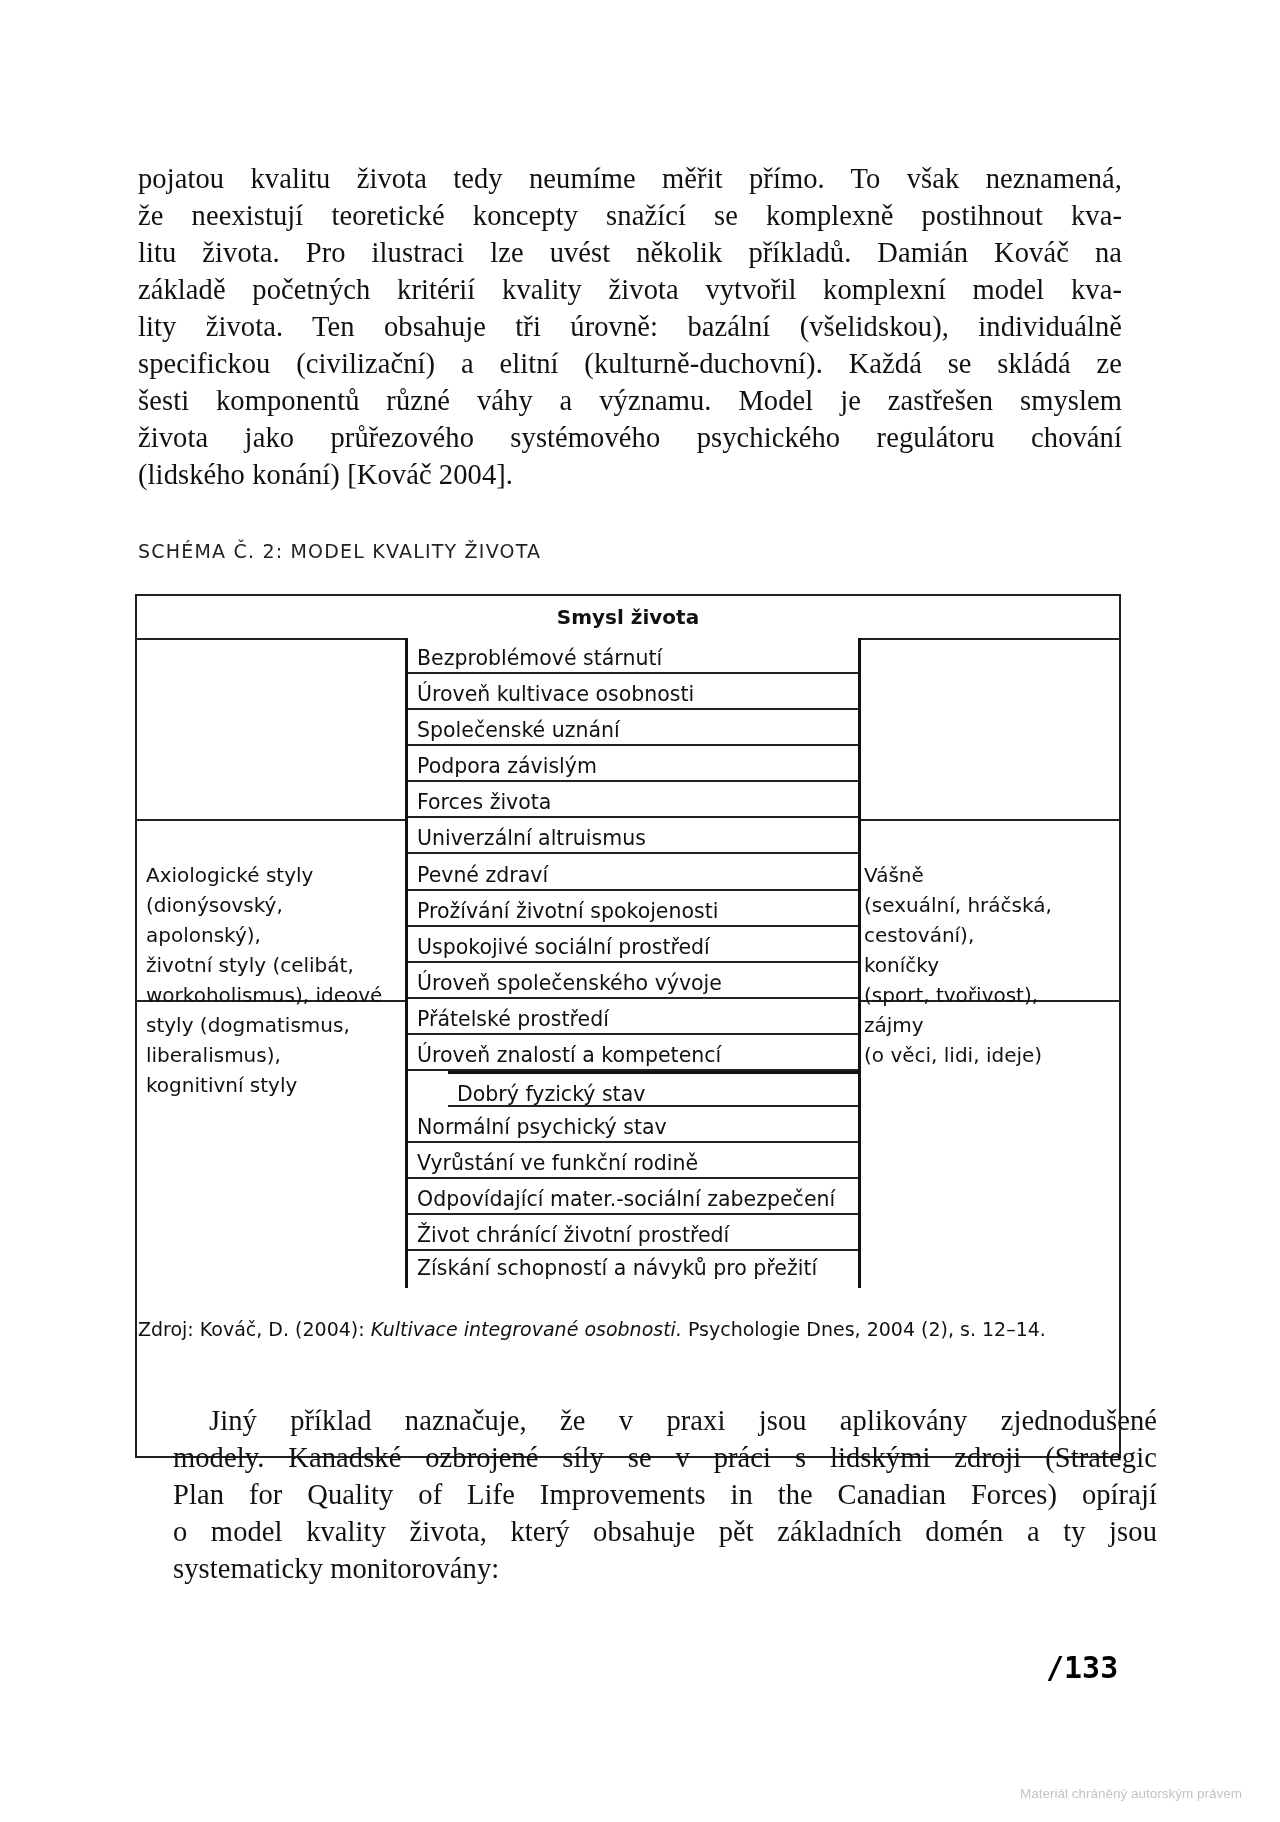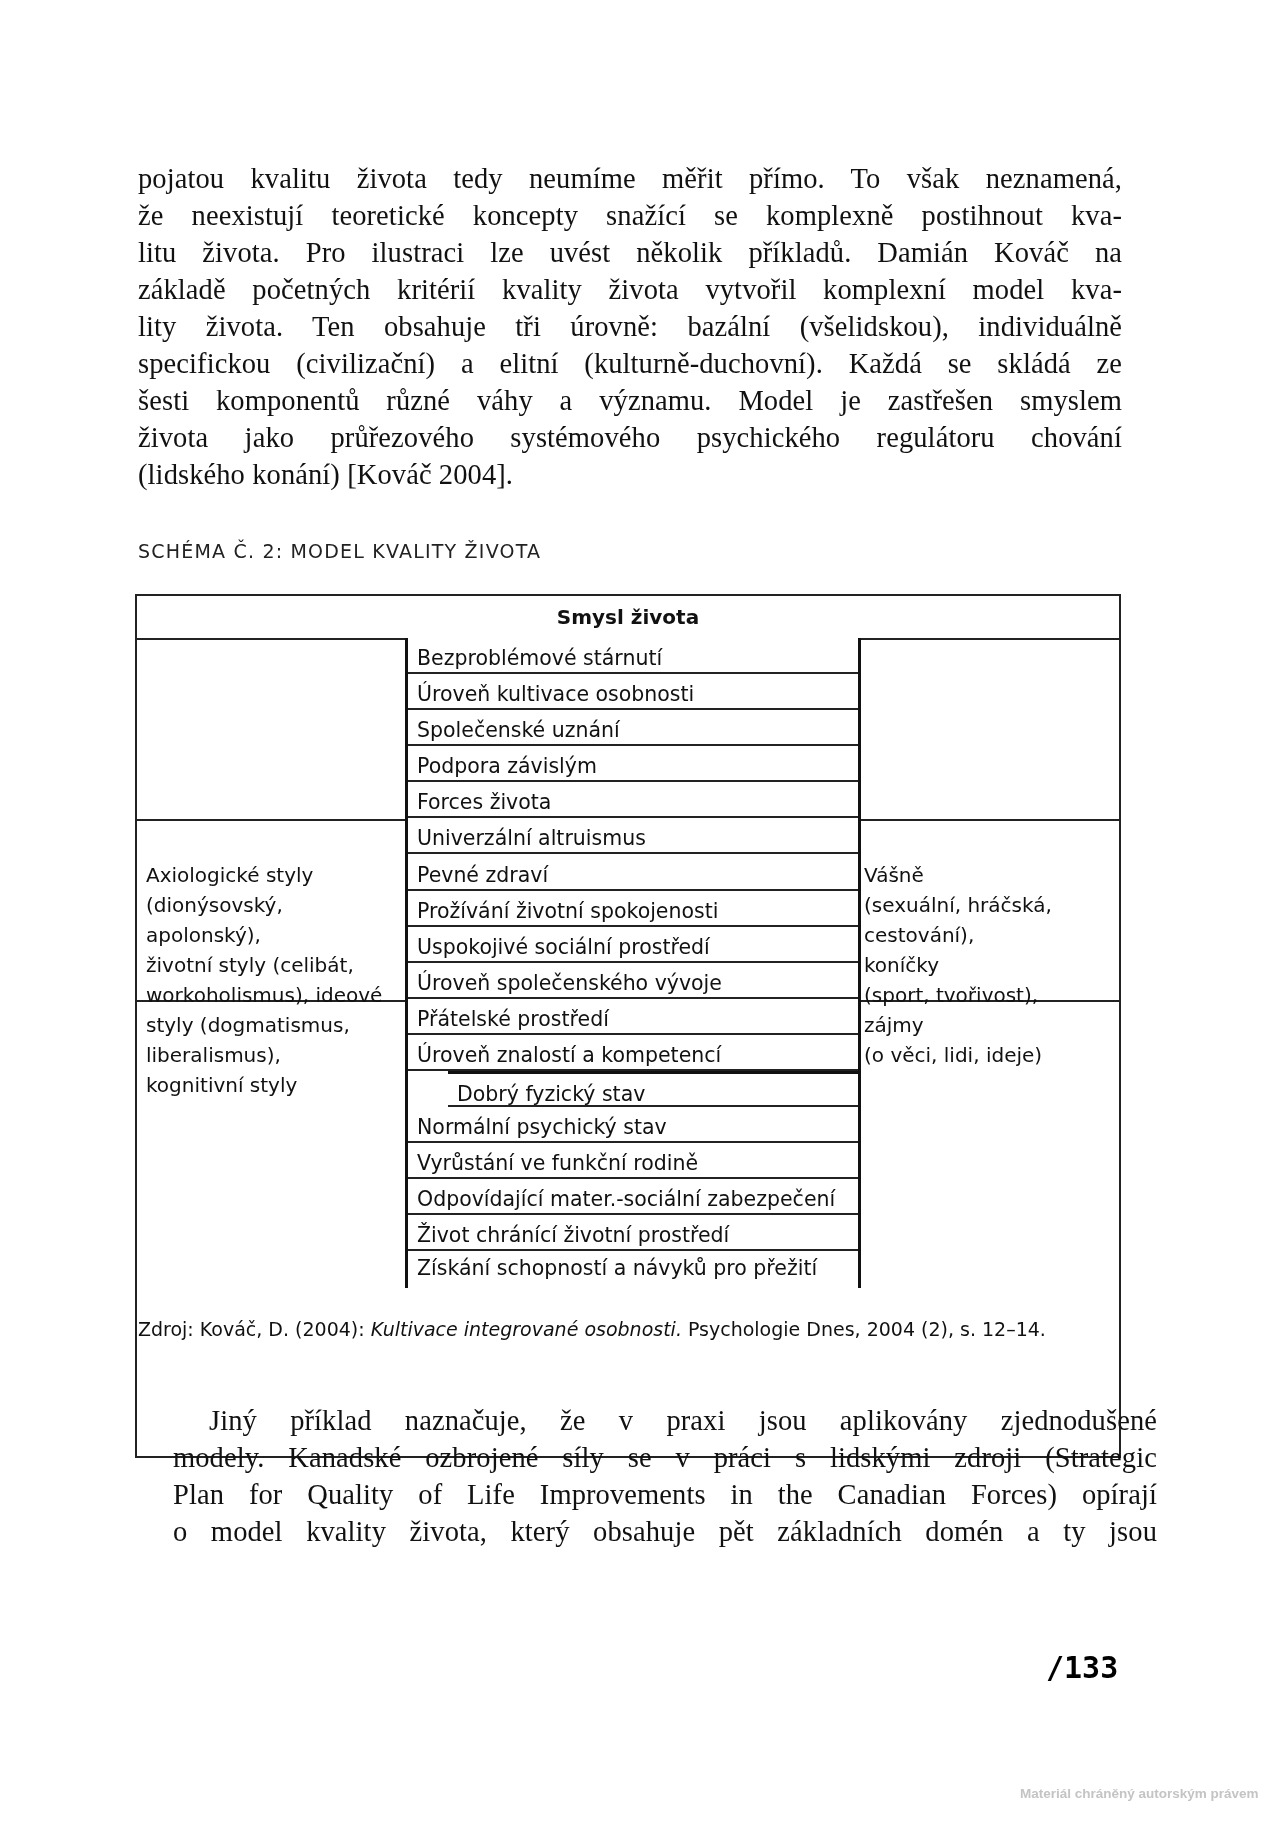--- a/index.html
+++ b/index.html
@@ -45,21 +45,21 @@
   .source {
     position: absolute; left: 138px; top: 1318px; font-family: "DejaVu Sans", sans-serif; font-size: 19px; color: #111;
   }
   .source em { font-style: italic; }
   .page-number {
     position: absolute; left: 1046px; top: 1650px; font-family: "DejaVu Sans Mono", monospace;
     font-weight: bold; font-size: 30px; color: #000;
   }
   .watermark {
     position: absolute; left: 1020px; top: 1786px; font-family: "Liberation Sans", sans-serif;
-    font-size: 13.5px; color: #c4c4c4; font-weight: bold;
+    font-size: 13.5px; color: #c4c4c4;
   }
 </style>
 </head>
 <body>
 
 <div class="para" id="p1">
   <span class="line">pojatou kvalitu života tedy neumíme měřit přímo. To však neznamená,</span>
   <span class="line">že neexistují teoretické koncepty snažící se komplexně postihnout kva-</span>
   <span class="line">litu života. Pro ilustraci lze uvést několik příkladů. Damián Kováč na</span>
   <span class="line">základě početných kritérií kvality života vytvořil komplexní model kva-</span>
@@ -121,16 +121,17 @@
   </div>
 </div>
 
 <div class="source"><span>Zdroj: Kováč, D. (2004): </span><em>Kultivace integrované osobnosti.</em><span> Psychologie Dnes, 2004 (2), s. 12–14.</span></div>
 
 <div class="para" id="p2">
   <span class="line indent">Jiný příklad naznačuje, že v praxi jsou aplikovány zjednodušené</span>
   <span class="line">modely. Kanadské ozbrojené síly se v práci s lidskými zdroji (Strategic</span>
   <span class="line">Plan for Quality of Life Improvements in the Canadian Forces) opírají</span>
   <span class="line">o model kvality života, který obsahuje pět základních domén a ty jsou</span>
+  <span class="line last">systematicky monitorovány:</span>
 </div>
 
 <div class="page-number">/133</div>
 <div class="watermark">Materiál chráněný autorským právem</div>
 
 </body></html>

